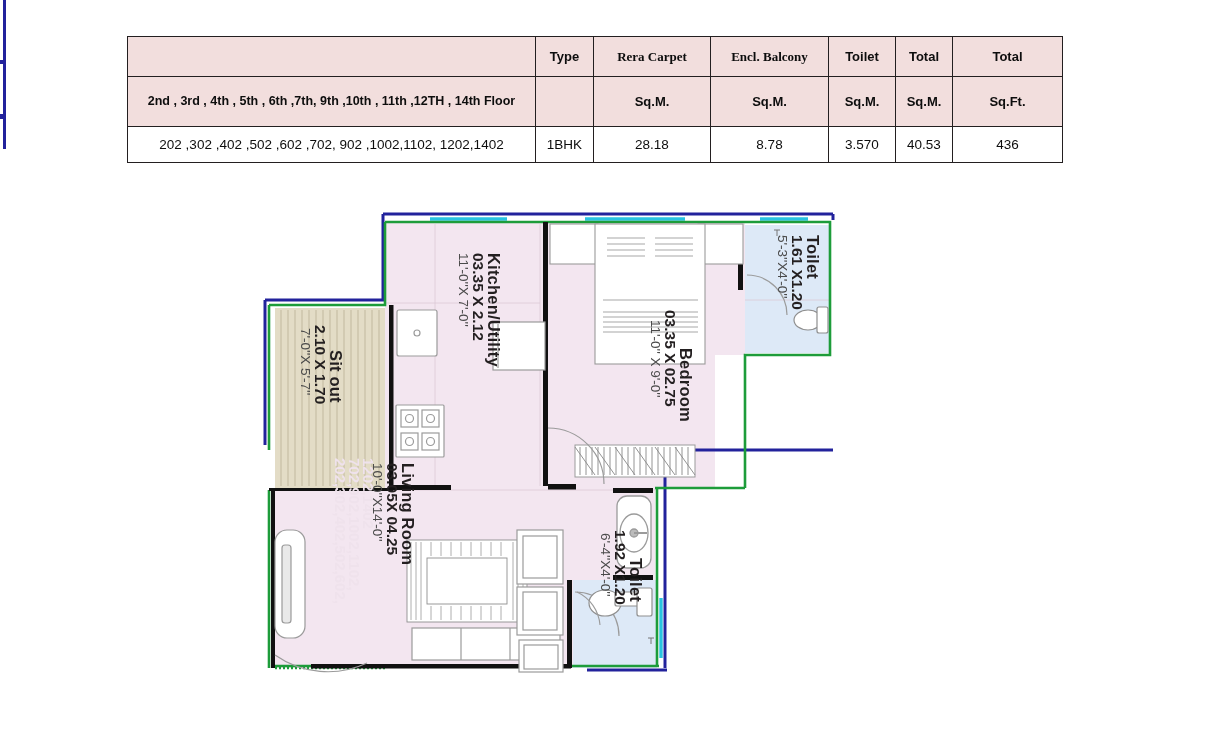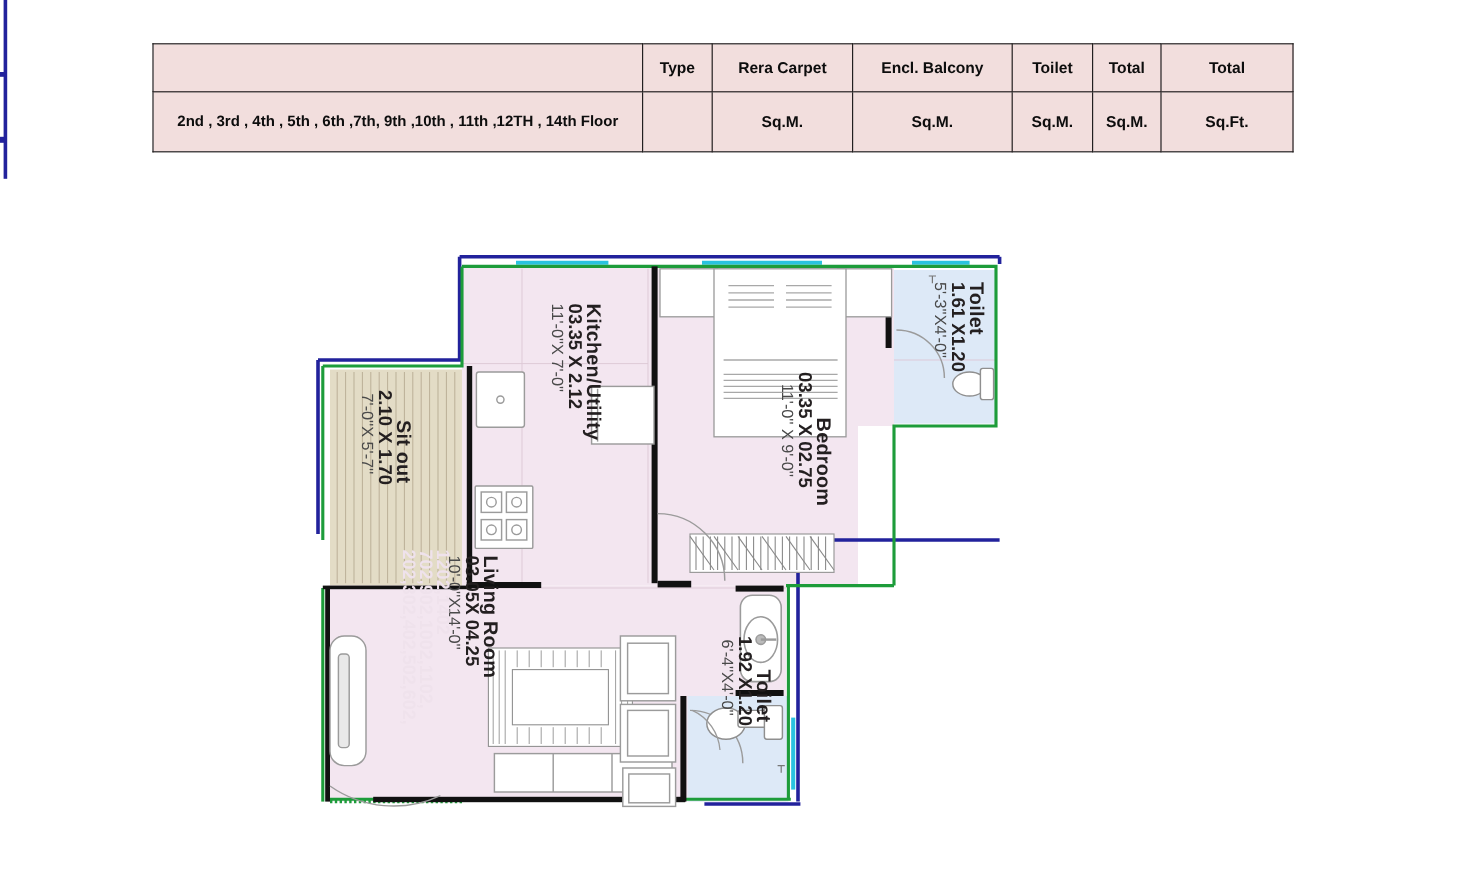--- a/index.html
+++ b/index.html
@@ -50,22 +50,22 @@
     color: #0d0d0d;
     padding: 4px 3px;
   }
   .area-table thead th { background: #f2dedd; height: 40px; }
   .area-table tr.units-row td { background: #f2dedd; height: 43px; }
   .area-table tr.values-row td {
     background: #ffffff; height: 36px; font-weight: normal; font-size: 13.5px;
   }
   .col-desc { width: 408px; }
   .col-type { width: 58px; }
-  .col-rera { width: 117px; }
-  .col-balc { width: 133px; }
+  .col-rera { width: 117px; font-family: Liberation Serif, serif; }
+  .col-balc { width: 118px; font-family: Liberation Serif, serif; }
   .col-terr { width: 67px; }
   .col-tot1 { width: 57px; }
   .col-tot2 { width: 110px; }
   .units-row td.desc-cell { font-size: 12.5px; line-height: 1.35; padding: 16px 6px; }
   .values-row td.desc-cell { font-size: 13px; }
 
   
   #plan {
     position: absolute;
     left: 255px; top: 200px;
@@ -117,20 +117,29 @@
     </thead>
     <tbody>
       <tr class="units-row">
         <td class="desc-cell">2nd , 3rd , 4th , 5th , 6th ,7th, 9th ,10th , 11th ,12TH , 14th Floor</td>
         <td></td>
         <td>Sq.M.</td>
         <td>Sq.M.</td>
         <td>Sq.M.</td>
         <td>Sq.M.</td>
         <td>Sq.Ft.</td>
+      </tr>
+      <tr class="values-row">
+        <td class="desc-cell">202 ,302 ,402 ,502 ,602 ,702, 902 ,1002,1102, 1202,1402</td>
+        <td>1BHK</td>
+        <td>28.18</td>
+        <td>8.78</td>
+        <td>3.570</td>
+        <td>40.53</td>
+        <td>436</td>
       </tr>
     </tbody>
   </table>
 
   <div id="plan">
     <svg width="600" height="480" viewBox="0 0 600 480" xmlns="http://www.w3.org/2000/svg">
 
       <path d="M 20,108 L 20,290 L 130,290 L 130,108 Z" fill="#e3dcc6"></path>
 
       <path d="M 130,22 L 490,22 L 490,155 L 460,155 L 460,288 L 130,288 Z" fill="#f3e6f0"></path>

